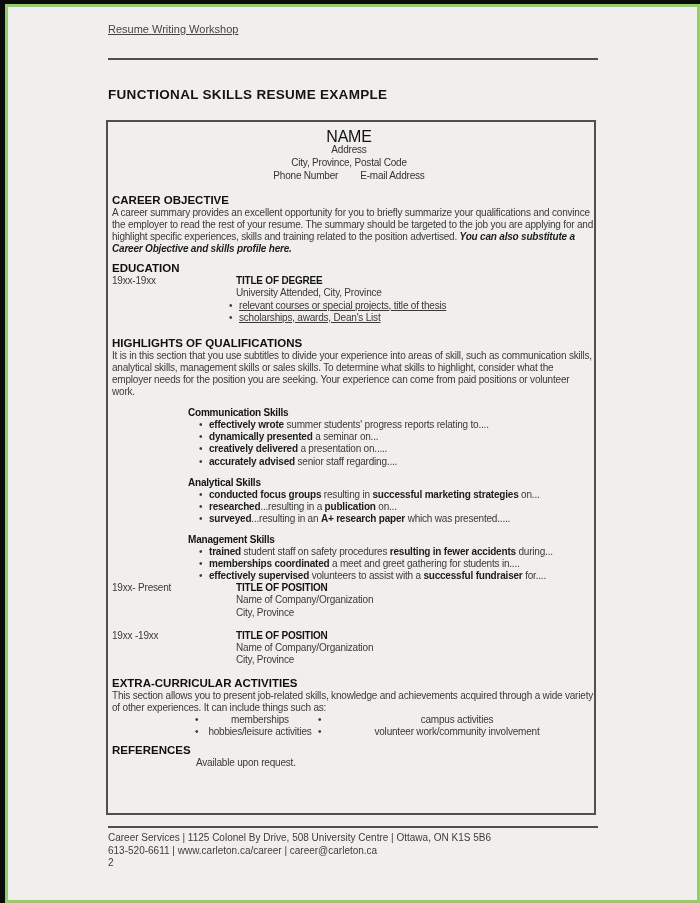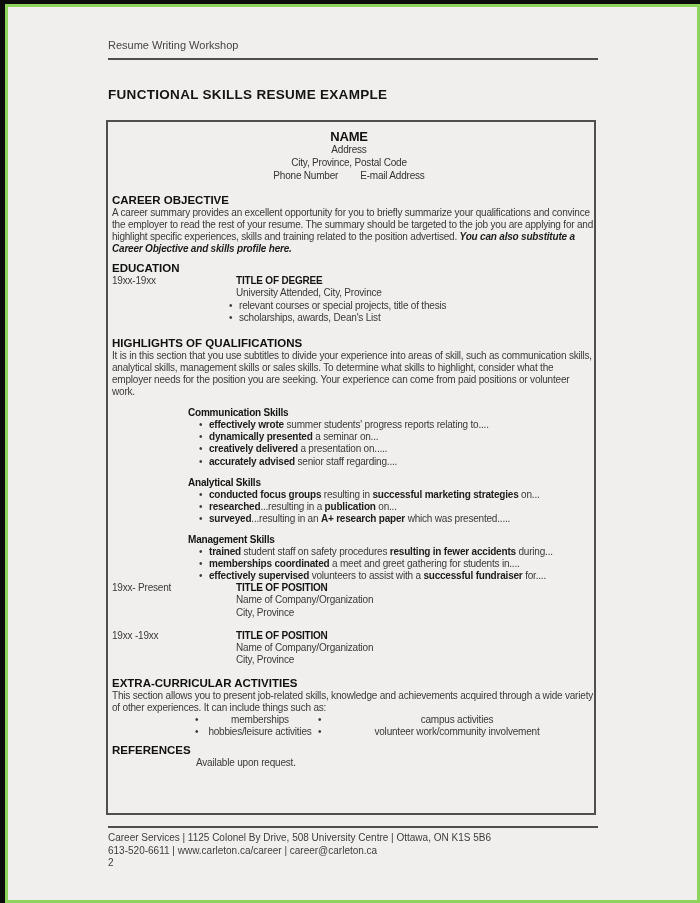--- a/index.html
+++ b/index.html
@@ -1,43 +1,43 @@
 <!DOCTYPE html>
 <html><head>
 <meta charset="utf-8">
 <style>
   html,body{margin:0;padding:0;}
   body{width:700px;height:903px;background:#0b0b0b;position:relative;overflow:hidden;
        font-family:"Liberation Sans",sans-serif;}
   .frame{position:absolute;top:4px;left:5px;right:0;bottom:0;border:3px solid #8ed35c;
          background:#f0efed;box-sizing:border-box;color:#3a3a3a;}
-  .workshop{position:absolute;left:100px;top:32px;font-size:11px;color:#454545;}
+  .workshop{position:absolute;left:100px;top:16px;font-size:11px;color:#454545;text-decoration:underline;}
   .header-rule{position:absolute;left:100px;top:51px;width:490px;border-top:2px solid #4e4e4e;}
   .doc-title{position:absolute;left:100px;top:80px;font-size:13.5px;font-weight:bold;
              color:#141414;letter-spacing:.3px;}
   .resume-box{position:absolute;left:98px;top:113px;width:490px;height:695px;
               border:2px solid #4f4f4f;box-sizing:border-box;padding:8px 8px 0 4px;
               font-size:10px;line-height:12.1px;letter-spacing:-.2px;}
   .contact{text-align:center;line-height:13px;color:#333;}
-  .contact .name{font-weight:bold;font-size:13px;color:#111;}
+  .contact .name{font-weight:normal;font-size:16px;color:#111;}
   .phone-line span{display:inline-block;}
   .phone-gap{width:22px;}
   .sec-h{font-weight:bold;font-size:11.5px;color:#101010;letter-spacing:0;line-height:13px;}
   .para{width:482px;color:#3a3a3a;}
   .mt-career{margin-top:12px;} .mt-edu{margin-top:7px;} .mt-hi{margin-top:13px;}
   .mt-work{margin-top:7px;} .mt-extra{margin-top:8px;} .mt-ref{margin-top:6px;}
   .b{font-weight:bold;color:#1d1d1d;}
   .i{font-style:italic;}
   .row{display:flex;}
   .col-date{width:124px;flex:none;color:#3a3a3a;}
   .col-main{flex:1;}
   .deg-title{font-weight:bold;color:#141414;}
   .bullet{padding-left:13px;position:relative;}
   .bullet::before{content:"\2022";position:absolute;left:3px;}
-  .edu-bullets{margin-left:114px;}
+  .edu-bullets{margin-left:114px;text-decoration:underline;}
   .skills-groups{margin-left:76px;margin-top:3px;}
   .skill-group{margin-top:9px;}
   .skill-title{font-weight:bold;color:#141414;}
   .skill-bullets{margin-left:8px;}
   .work-entry{margin-bottom:11px;}
   .extra-cols{margin-left:80px;display:grid;grid-template-columns:123px auto;text-align:center;}
   .ref-body{margin-left:84px;}
   .footer{position:absolute;left:100px;top:819px;width:490px;border-top:2px solid #4e4e4e;
           text-align:left;font-size:10px;line-height:12.5px;color:#3d3d3d;padding-top:4px;}
 </style>

